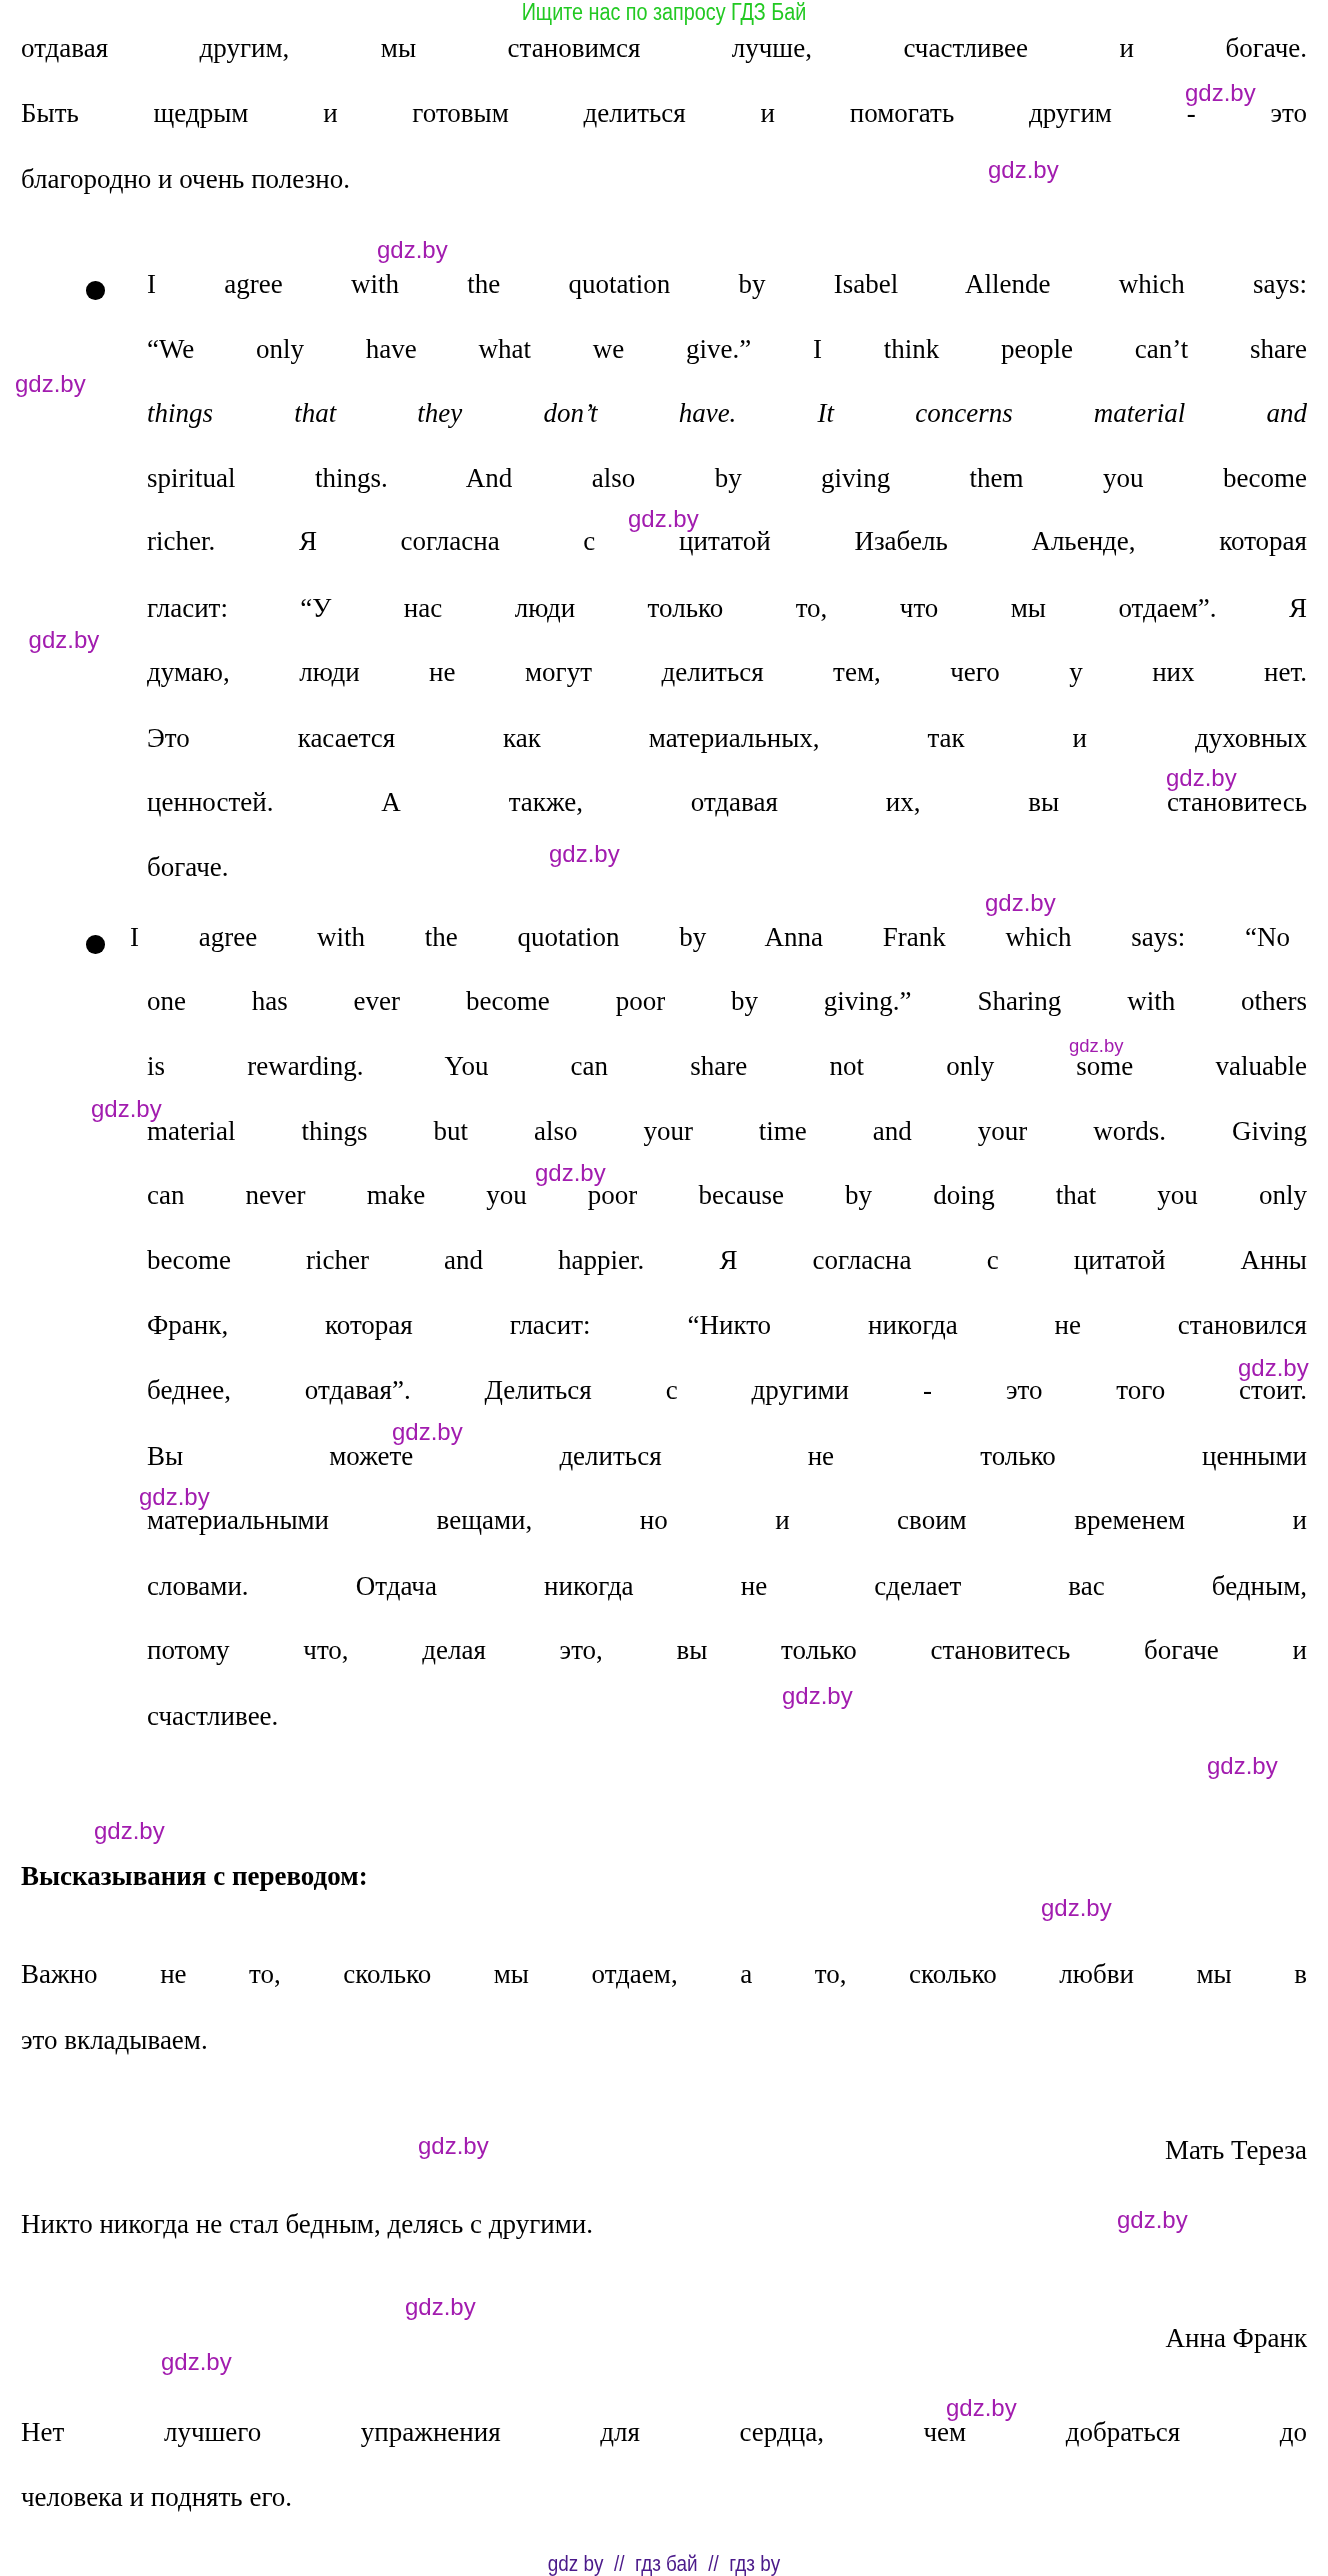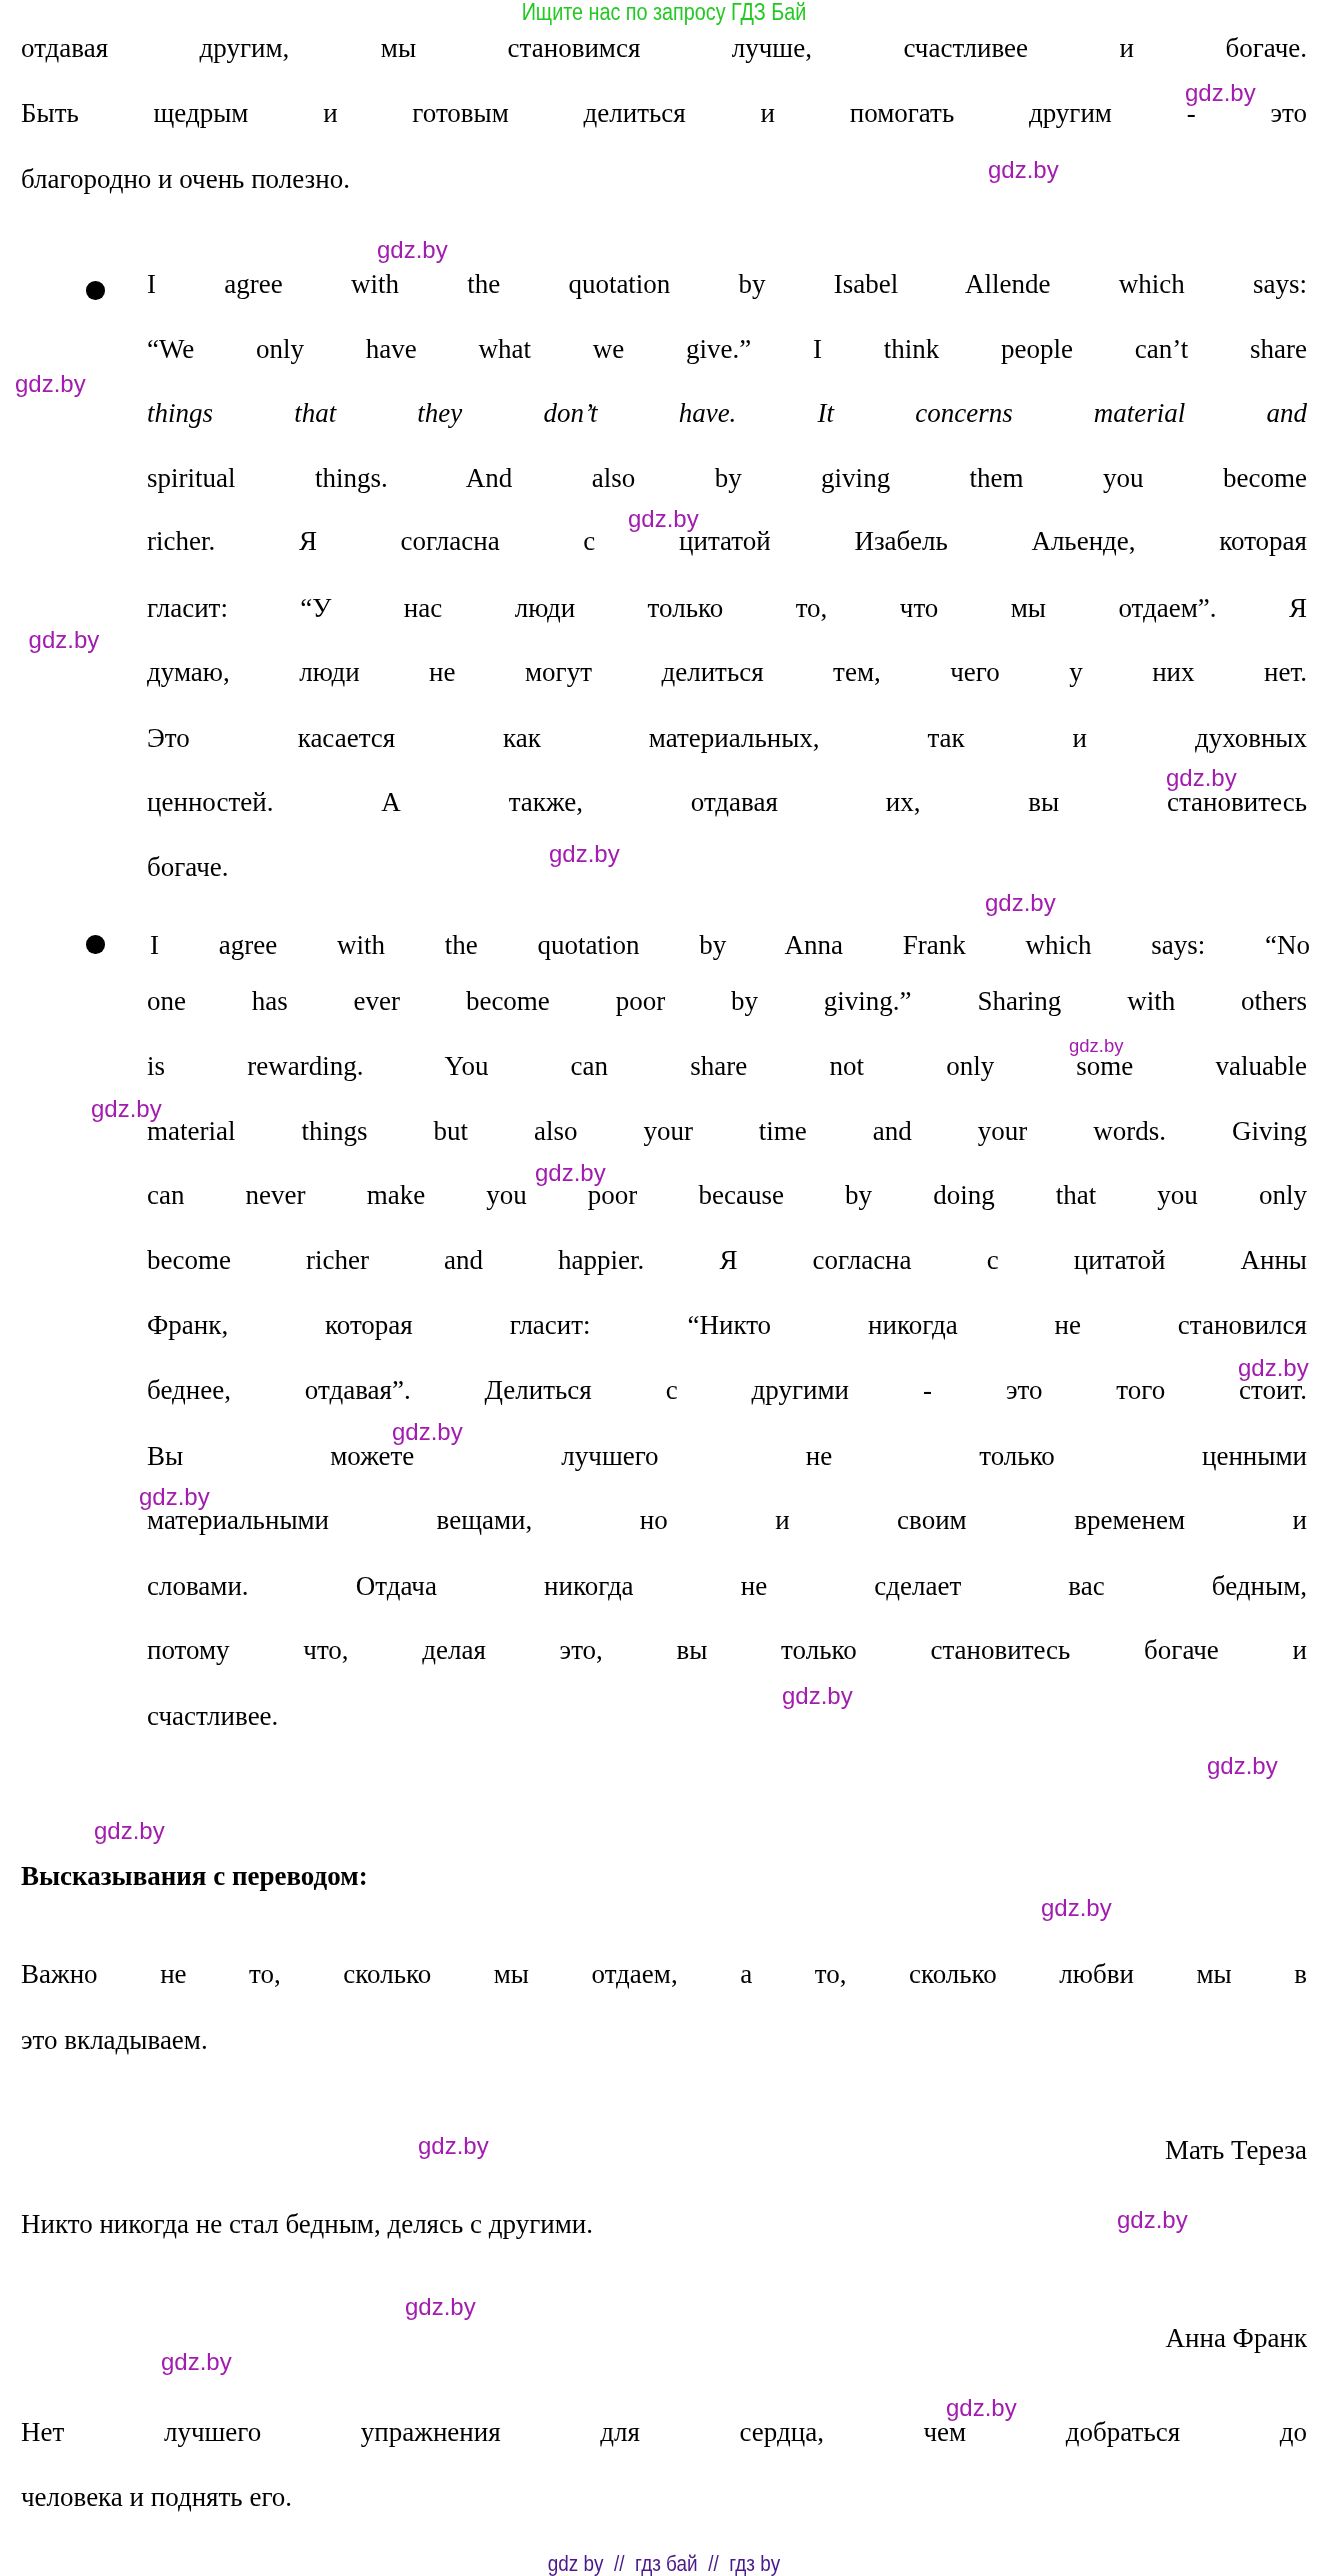--- a/index.html
+++ b/index.html
@@ -35,29 +35,29 @@
 <div class="line just" style="left:147px; top:400px; width:1160px;font-style:italic;">things that they don’t have. It concerns material and</div>
 <div class="line just" style="left:147px; top:465px; width:1160px;">spiritual things. And also by giving them you become</div>
 <div class="line just" style="left:147px; top:528px; width:1160px;">richer. Я согласна с цитатой Изабель Альенде, которая</div>
 <div class="line just" style="left:147px; top:595px; width:1160px;">гласит: “У нас люди только то, что мы отдаем”. Я</div>
 <div class="line just" style="left:147px; top:659px; width:1160px;">думаю, люди не могут делиться тем, чего у них нет.</div>
 <div class="line just" style="left:147px; top:725px; width:1160px;">Это касается как материальных, так и духовных</div>
 <div class="line just" style="left:147px; top:789px; width:1160px;">ценностей. А также, отдавая их, вы становитесь</div>
 <div class="line" style="left:147px; top:854px;">богаче.</div>
 
 <div class="bullet" style="left:86px; top:935px;"></div>
-<div class="line just" style="left:150px; top:924px; width:1160px;margin-top:8px;">I agree with the quotation by Anna Frank which says: “No</div>
+<div class="line just" style="left:130px; top:924px; width:1160px;">I agree with the quotation by Anna Frank which says: “No</div>
 <div class="line just" style="left:147px; top:988px; width:1160px;">one has ever become poor by giving.” Sharing with others</div>
 <div class="line just" style="left:147px; top:1053px; width:1160px;">is rewarding. You can share not only some valuable</div>
 <div class="line just" style="left:147px; top:1118px; width:1160px;">material things but also your time and your words. Giving</div>
 <div class="line just" style="left:147px; top:1182px; width:1160px;">can never make you poor because by doing that you only</div>
 <div class="line just" style="left:147px; top:1247px; width:1160px;">become richer and happier. Я согласна с цитатой Анны</div>
 <div class="line just" style="left:147px; top:1312px; width:1160px;">Франк, которая гласит: “Никто никогда не становился</div>
 <div class="line just" style="left:147px; top:1377px; width:1160px;">беднее, отдавая”. Делиться с другими - это того стоит.</div>
-<div class="line just" style="left:147px; top:1443px; width:1160px;">Вы можете лучшего не только ценными</div>
+<div class="line just" style="left:147px; top:1443px; width:1160px;">Вы можете делиться не только ценными</div>
 <div class="line just" style="left:147px; top:1507px; width:1160px;">материальными вещами, но и своим временем и</div>
 <div class="line just" style="left:147px; top:1573px; width:1160px;">словами. Отдача никогда не сделает вас бедным,</div>
 <div class="line just" style="left:147px; top:1637px; width:1160px;">потому что, делая это, вы только становитесь богаче и</div>
 <div class="line" style="left:147px; top:1703px;">счастливее.</div>
 
 <div class="line heading" style="left:21px; top:1863px;">Высказывания с переводом:</div>
 
 <div class="line just" style="left:21px; top:1961px; width:1286px;">Важно не то, сколько мы отдаем, а то, сколько любви мы в</div>
 <div class="line" style="left:21px; top:2027px;">это вкладываем.</div>
 <div class="line attr" style="right:21px; top:2137px;">Мать Тереза</div>

